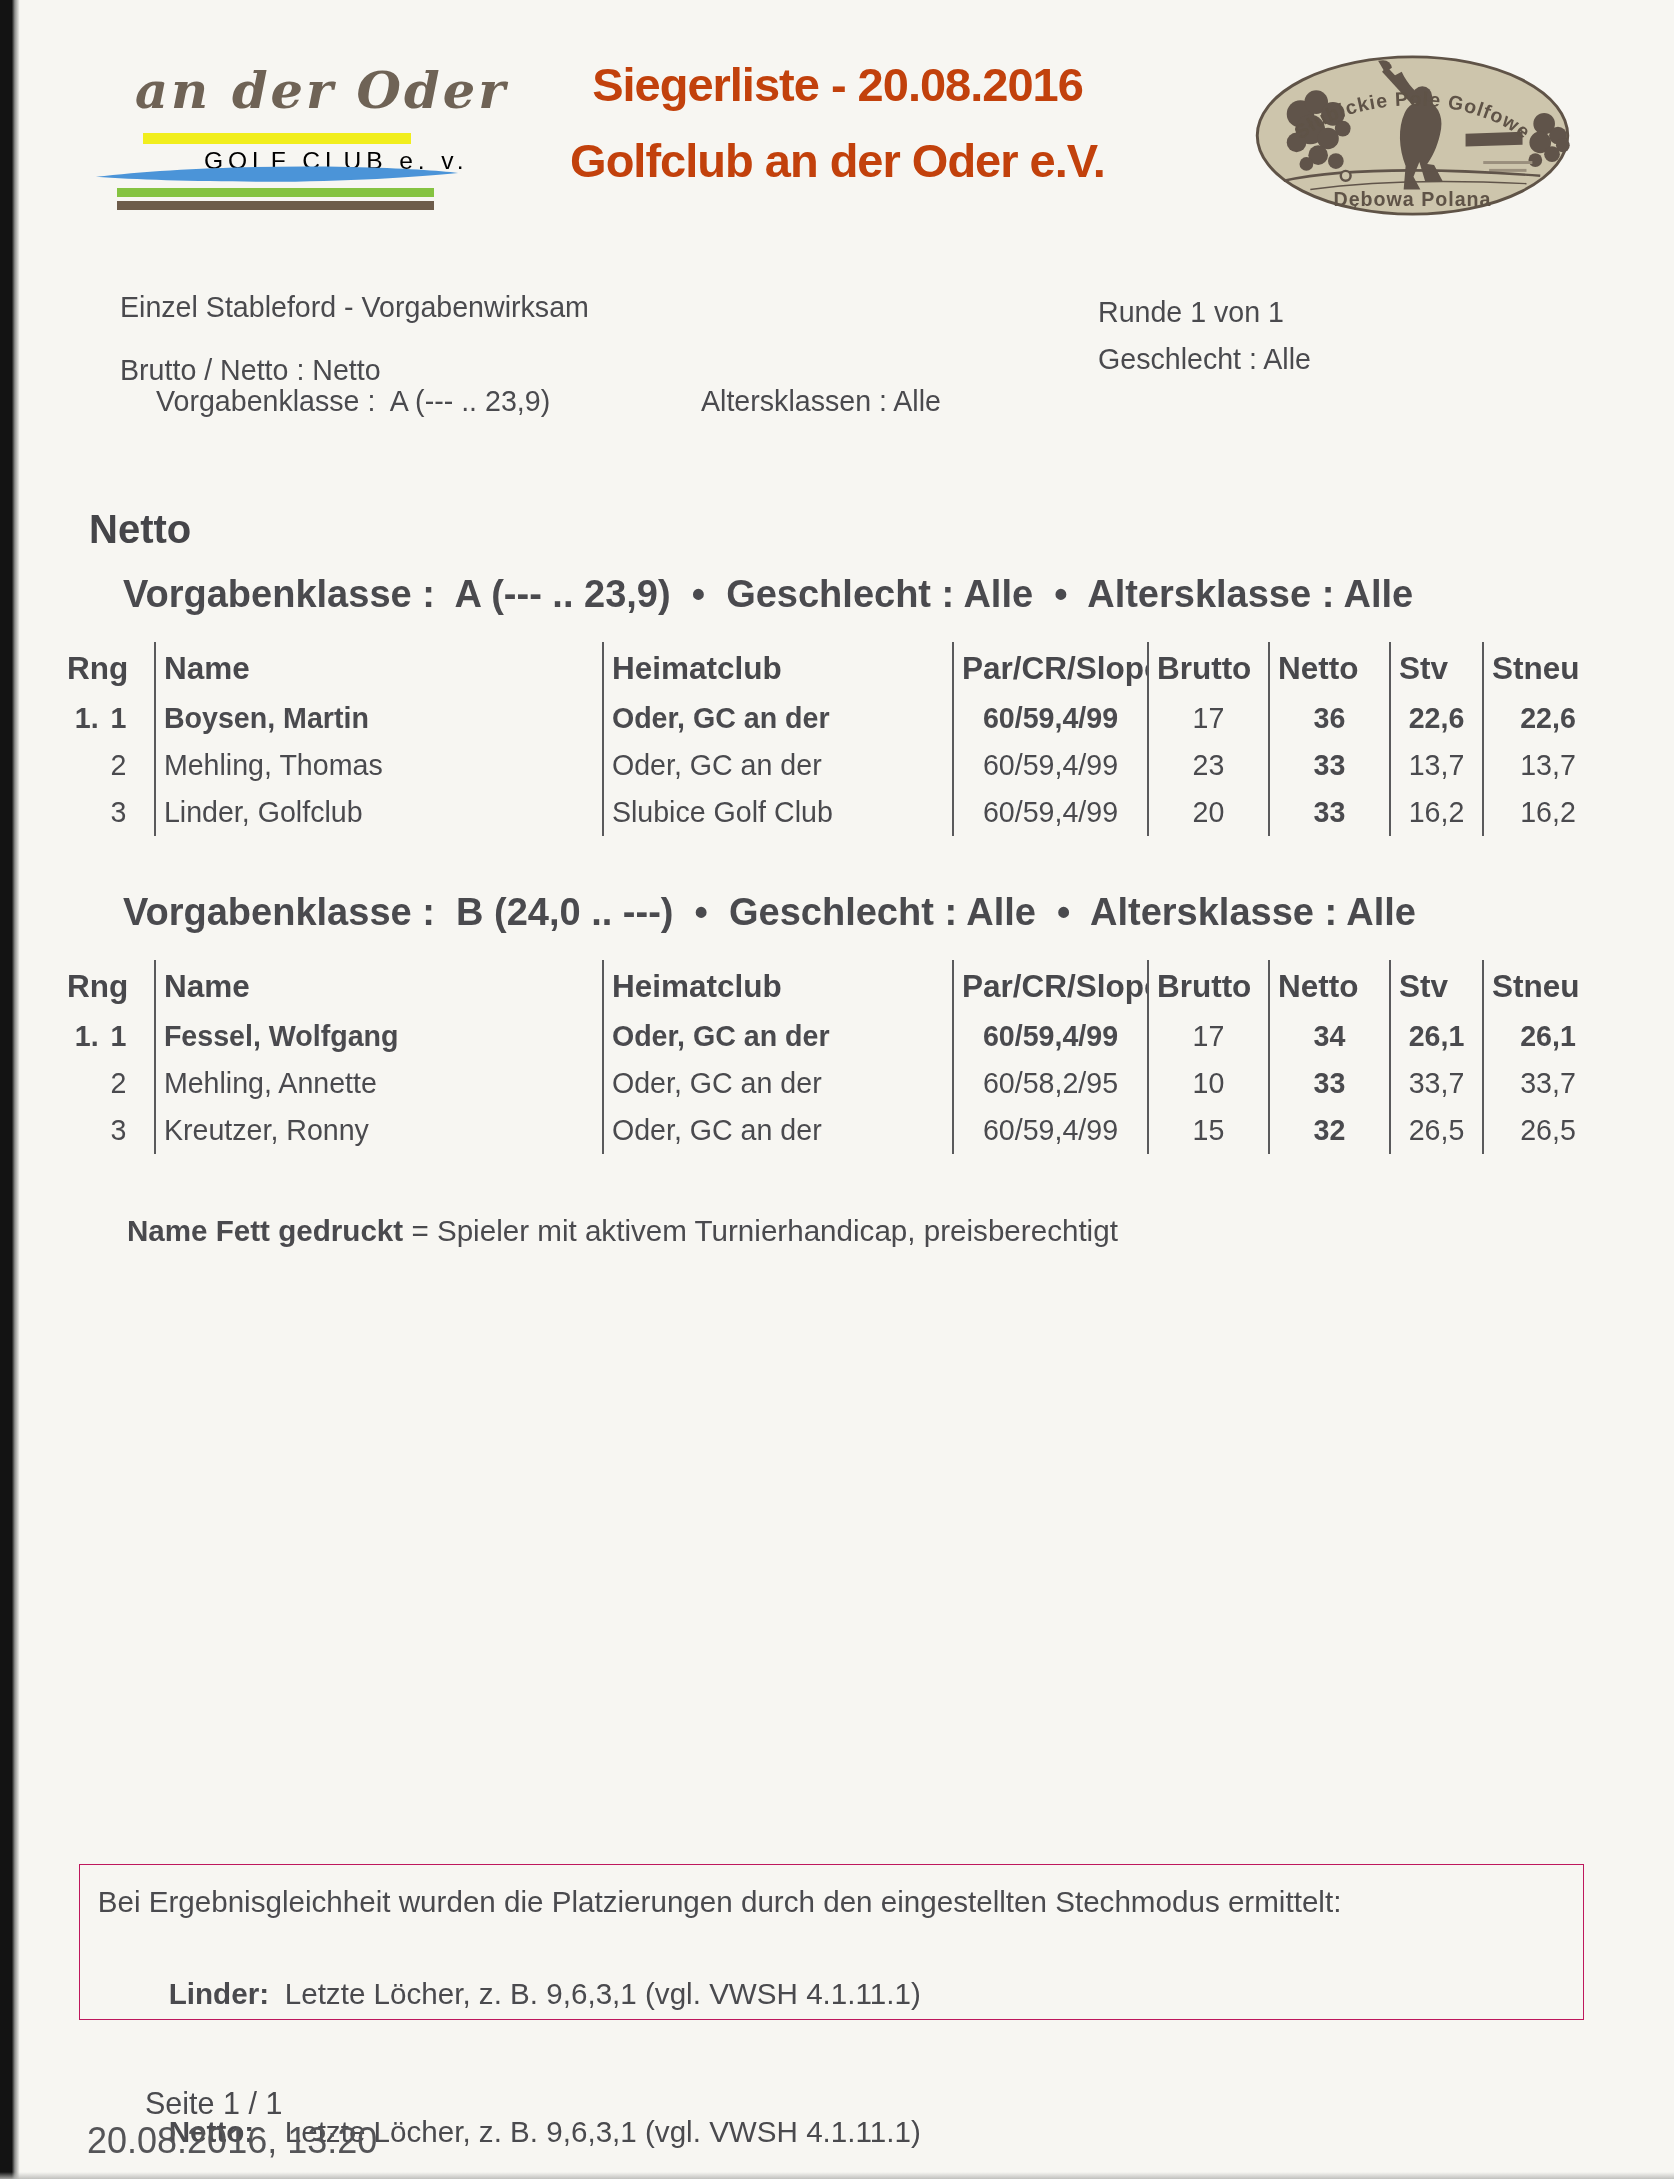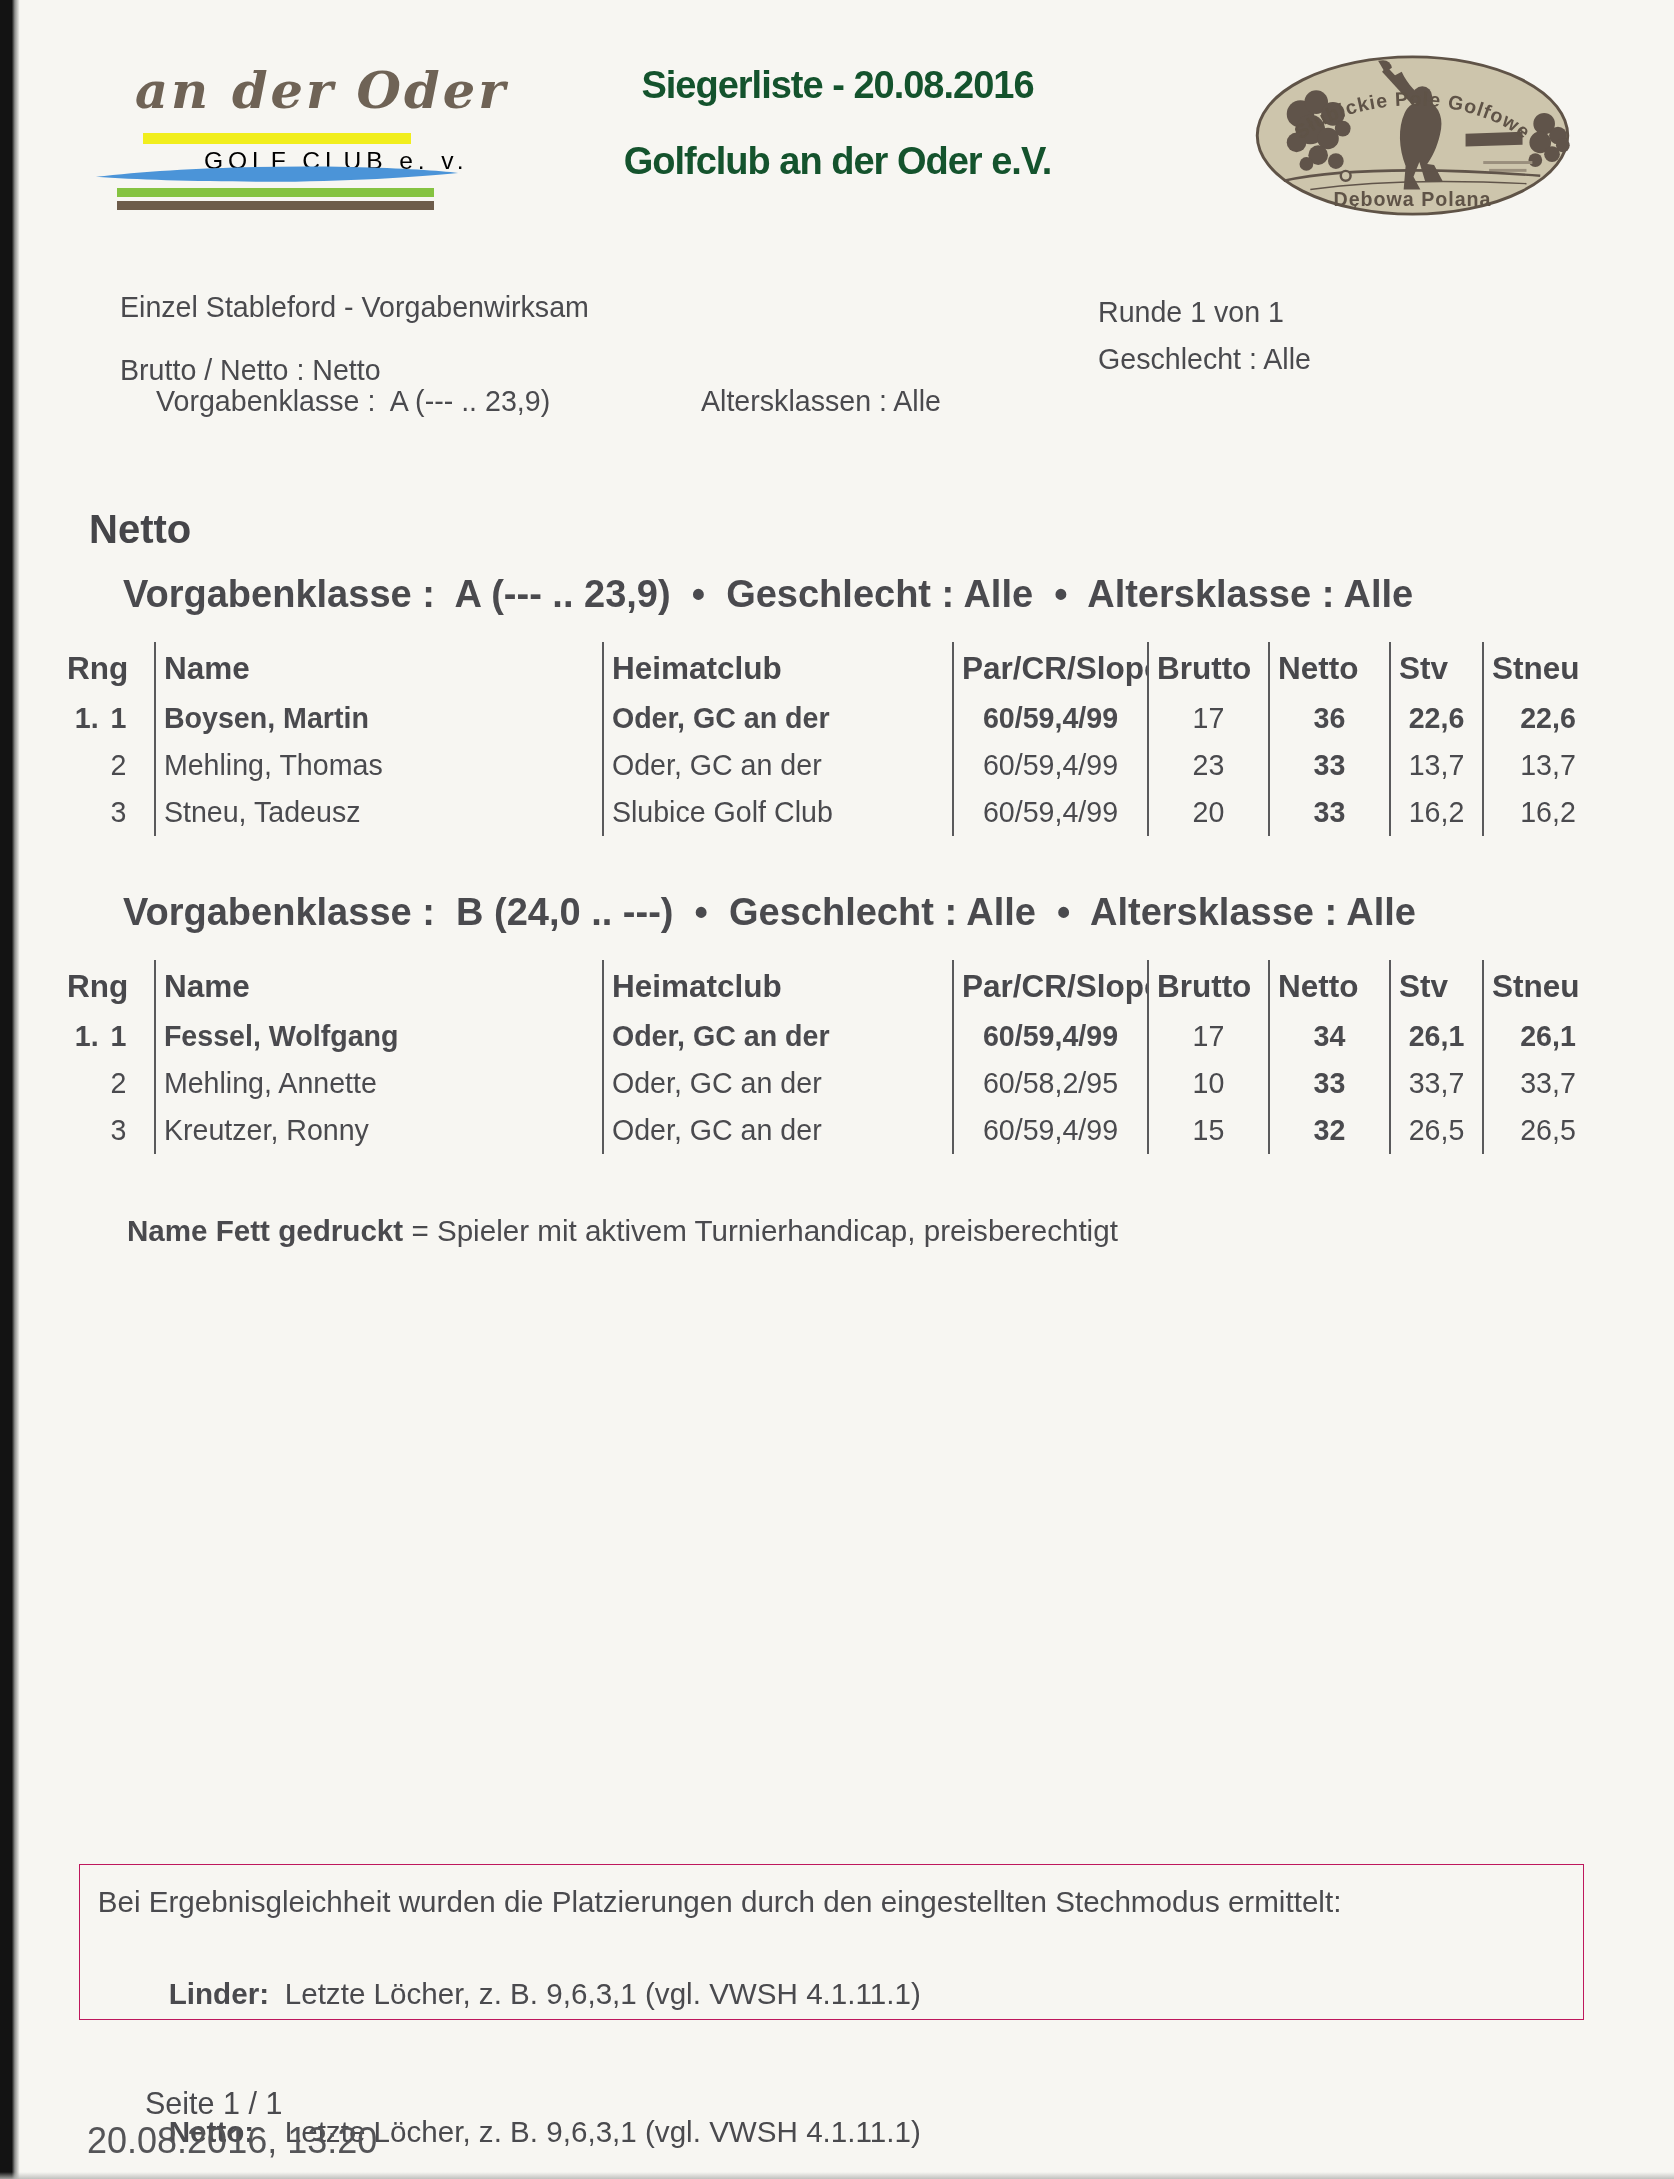--- a/index.html
+++ b/index.html
@@ -21,21 +21,21 @@
   .logo-script { position:absolute; left:41px; top:5.9px; width:296px; text-align:center;
     font-family:"DejaVu Serif", serif; font-style:italic; font-weight:bold;
     font-size:51px; letter-spacing:3px; color:#6f6356; white-space:nowrap; }
   .logo-yellow-bar { position:absolute; left:49px; top:79px; width:268px; height:10.8px; background:#f1ee1e; }
   .logo-subtitle { position:absolute; left:110px; top:93px; font-size:24.6px; letter-spacing:4.9px; color:#000000; white-space:nowrap; }
   .logo-swoosh { position:absolute; left:0; top:110px; width:366px; height:21.7px; }
   .logo-green-bar { position:absolute; left:22.7px; top:134px; width:317px; height:8.9px; background:#85c341; }
   .logo-brown-bar { position:absolute; left:22.7px; top:147px; width:317px; height:8.9px; background:#6d5c4b; }
 
   .doc-title { position:absolute; left:0; top:47px; width:100%; text-align:center;
-    font-size:38px; font-weight:bold; color:#14532d; line-height:76px; letter-spacing:-1px; }
+    font-size:47px; font-weight:bold; color:#c2410c; line-height:76px; letter-spacing:-1px; }
 
   .logo-right { position:absolute; left:1249px; top:51px; width:327px; height:169px; }
 
   
   .info { position:absolute; left:0; top:0; width:100%; font-size:28.6px; white-space:pre-wrap; }
   .info-line { position:absolute; white-space:pre-wrap; }
 
   
   .netto-heading { position:absolute; left:89px; top:507px; font-size:40px; font-weight:bold; color:#454549; }
   .group-subtitle { position:absolute; font-size:38px; font-weight:bold; color:#4a4a4e; white-space:pre-wrap; }
@@ -210,21 +210,21 @@
         <td class="c-stv">13,7</td>
         <td class="c-stneu">13,7</td>
       </tr>
       <tr>
         <td class="c-rng">
             <div class="rngwrap">
           <span class="place"></span>
           <span>3</span>
             </div>
           </td>
-        <td class="c-name">Stneu, Tadeusz</td>
+        <td class="c-name">Linder, Golfclub</td>
         <td class="c-club">Slubice Golf Club</td>
         <td class="c-par">60/59,4/99</td>
         <td class="c-brutto">20</td>
         <td class="c-netto">33</td>
         <td class="c-stv">16,2</td>
         <td class="c-stneu">16,2</td>
       </tr>
     </tbody>
   </table>
 

